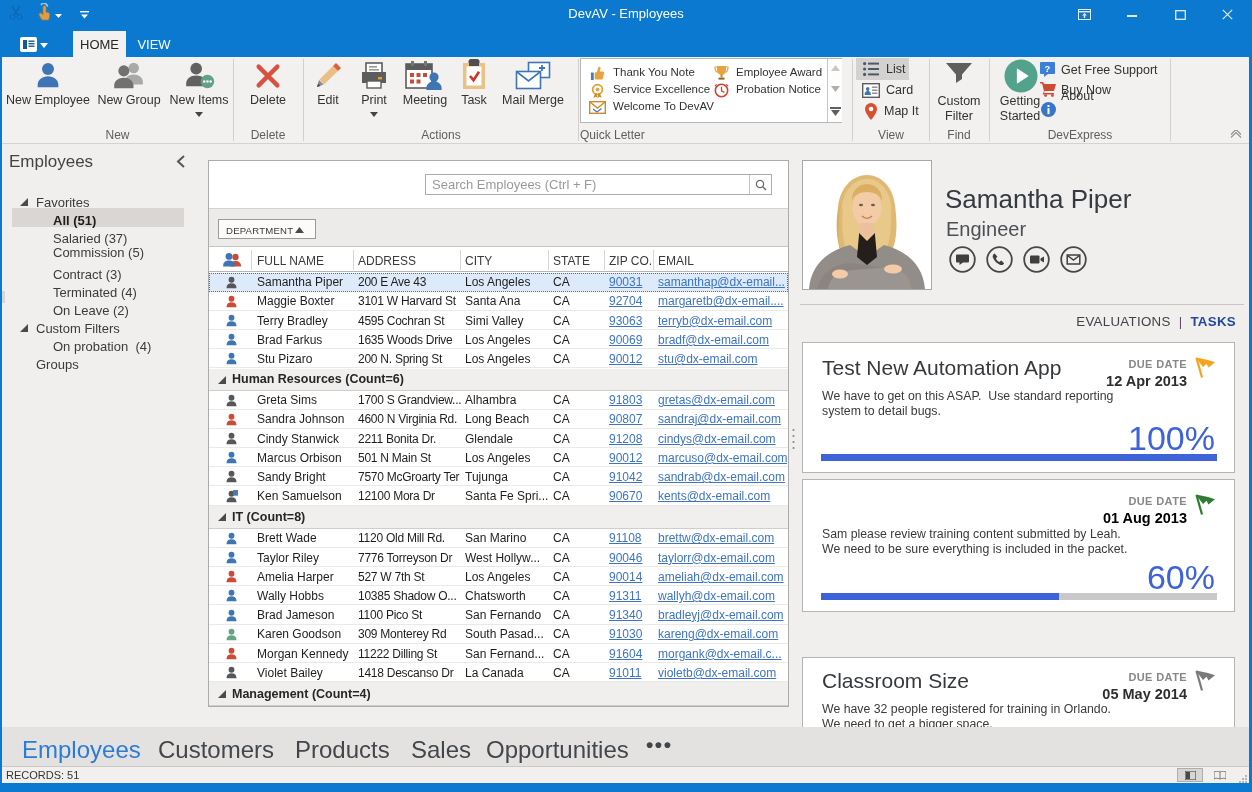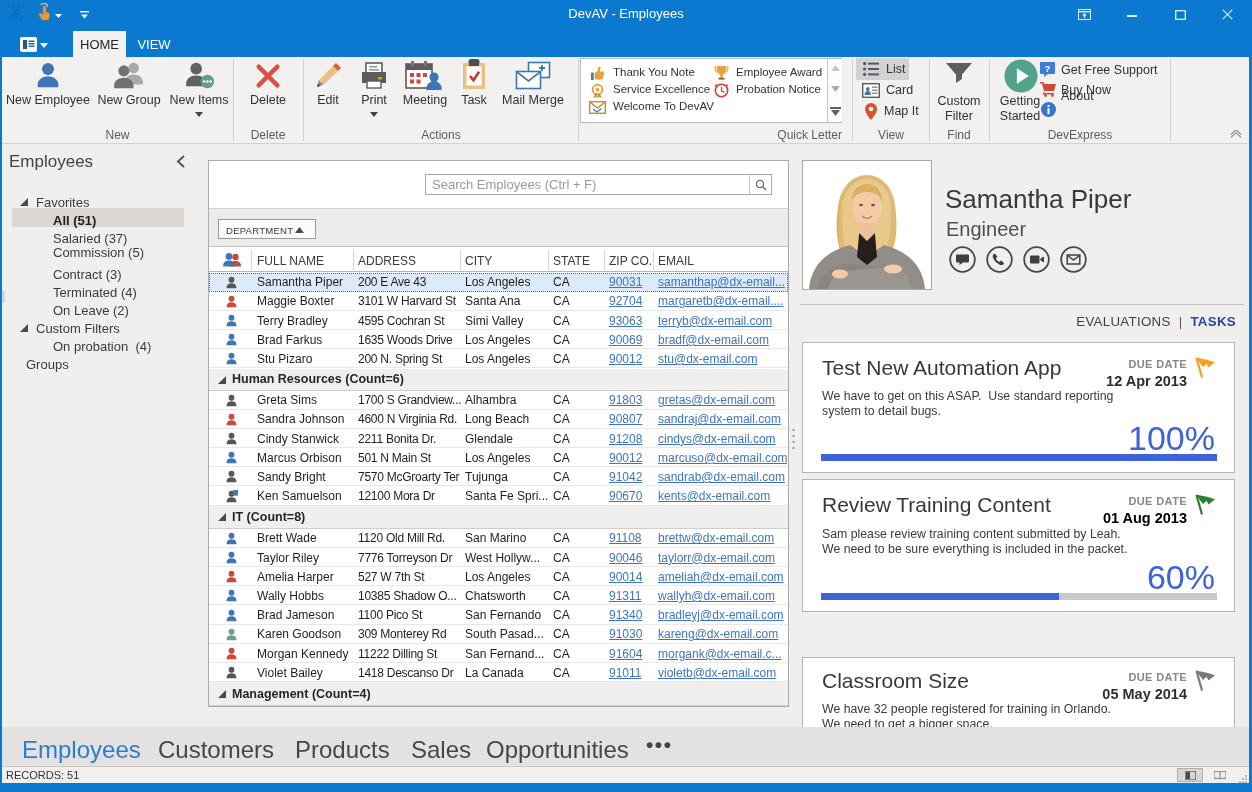--- a/index.html
+++ b/index.html
@@ -202,21 +202,21 @@
         <path d="M0 6h9L4.5 0z" fill="#c9c7c5"></path>
       </svg>
 <svg class="ab" style="left:250px;top:27px;" width="9" height="6" viewBox="0 0 9 6">
         <path d="M0 0h9L4.5 6z" fill="#b0aeac"></path>
       </svg>
 <div class="ab" style="left:249px;top:48px;width:11px;height:1.6px;background:#5f5f5f;"></div>
 <svg class="ab" style="left:250px;top:51px;" width="9" height="6" viewBox="0 0 9 6">
         <path d="M0 0h9L4.5 6z" fill="#5f5f5f"></path>
       </svg>
 </div>
-<div class="ab" style="left:580px;top:71px;width:262px;text-align:right;font-size:12px;color:#605e5c;">Quick Letter</div>
+<div class="ab" style="left:580px;top:71px;width:262px;text-align:left;font-size:12px;color:#605e5c;">Quick Letter</div>
 
 <div class="ab" style="left:856px;top:1px;width:53px;height:22px;background:#d4d2d0;"></div>
 <svg class="ab" style="left:863px;top:5px;" width="16" height="14" viewBox="0 0 16 14">
       <circle cx="1.6" cy="1.6" r="1.6" fill="#4d5a66"></circle>
       <circle cx="1.6" cy="7" r="1.6" fill="#4d5a66"></circle>
       <circle cx="1.6" cy="12.4" r="1.6" fill="#4d5a66"></circle>
       <rect x="5" y=".6" width="11" height="2" fill="#4d5a66"></rect>
       <rect x="5" y="6" width="11" height="2" fill="#4d5a66"></rect>
       <rect x="5" y="11.4" width="11" height="2" fill="#4d5a66"></rect>
     </svg>
@@ -291,21 +291,21 @@
 <div class="ab" style="left:51px;top:87px;">Salaried (37)</div>
 <div class="ab" style="left:51px;top:101px;">Commission (5)</div>
 <div class="ab" style="left:51px;top:123px;">Contract (3)</div>
 <div class="ab" style="left:51px;top:141px;">Terminated (4)</div>
 <div class="ab" style="left:51px;top:159px;">On Leave (2)</div>
 <svg class="ab" style="left:18px;top:180px;" width="8" height="8" viewBox="0 0 8 8">
       <path d="M8 0v8H0z" fill="#4a4a4a"></path>
     </svg>
 <div class="ab" style="left:34px;top:177px;">Custom Filters</div>
 <div class="ab" style="left:51px;top:195px;">On probation&nbsp; (4)</div>
-<div class="ab" style="left:24px;top:213px;">Groups</div>
+<div class="ab" style="left:34px;top:213px;">Groups</div>
 </div>
 
 <div class="ab" id="grid" style="left:208px;top:160px;width:581px;height:547px;background:#fff;border:1px solid #ababab;">
 <div class="ab" style="left:216px;top:13px;width:347px;height:21px;border:1px solid #ababab;background:#fff;"></div>
 <div class="ab" style="left:223px;top:16px;font-size:13px;color:#999;">Search Employees (Ctrl + F)</div>
 <div class="ab" style="left:540px;top:14px;width:22px;height:19px;border-left:1px solid #c8c6c4;"></div>
 <svg class="ab" style="left:546px;top:18px;" width="12" height="12" viewBox="0 0 12 12">
       <circle cx="5" cy="5" r="3.6" stroke="#6a6a6a" stroke-width="1.3" fill="none"></circle>
       <path d="M7.8 7.8L11 11" stroke="#6a6a6a" stroke-width="1.4"></path>
     </svg>
@@ -645,21 +645,20 @@
 <svg class="ab" style="right:18px;top:13px;" width="22" height="26" viewBox="0 0 22 26">
         <path d="M2.5 2l5.5 19.5" stroke="#f6a21d" stroke-width="2.2"></path>
         <path d="M2 1.5 L14 4 L21 6.2 L14.5 11.5 L12.5 7.8 L9 11 L5.5 6.5z" fill="#f6a21d"></path>
       </svg>
 <div class="ab" style="left:19px;top:46px;font-size:12.3px;color:#3a3a3a;line-height:14.6px;">We have to get on this ASAP.&nbsp; Use standard reporting<br>system to detail bugs.</div>
 <div class="ab" style="right:19px;top:76px;font-size:34px;color:#3e62d8;">100%</div>
 <div class="ab" style="left:18px;top:111px;width:396px;height:7px;background:#3e62d8;"></div>
 </div>
 
 <div class="card" style="top:335px;height:133px;">
-<div class="ab" style="left:19px;top:13px;font-size:21px;color:#35393d;">Review Training Content</div>
 <div class="ab" style="right:47px;top:11px;text-align:right;"><span style="font-size:11px;font-weight:bold;color:#8a8886;letter-spacing:.4px;">DUE DATE</span><br><span style="font-size:14.5px;font-weight:bold;color:#000000;">01 Aug 2013</span></div>
 <svg class="ab" style="right:18px;top:13px;" width="22" height="26" viewBox="0 0 22 26">
         <path d="M2.5 2l5.5 19.5" stroke="#2e7d32" stroke-width="2.2"></path>
         <path d="M2 1.5 L14 4 L21 6.2 L14.5 11.5 L12.5 7.8 L9 11 L5.5 6.5z" fill="#2e7d32"></path>
       </svg>
 <div class="ab" style="left:19px;top:47px;font-size:12.3px;color:#3a3a3a;line-height:14.6px;">Sam please review training content submitted by Leah.<br>We need to be sure everything is included in the packet.</div>
 <div class="ab" style="right:19px;top:78px;font-size:34px;color:#3e62d8;">60%</div>
 <div class="ab" style="left:18px;top:113px;width:396px;height:7px;background:#c9c9c9;"></div>
 <div class="ab" style="left:18px;top:113px;width:238px;height:7px;background:#3e62d8;"></div>
 </div>

